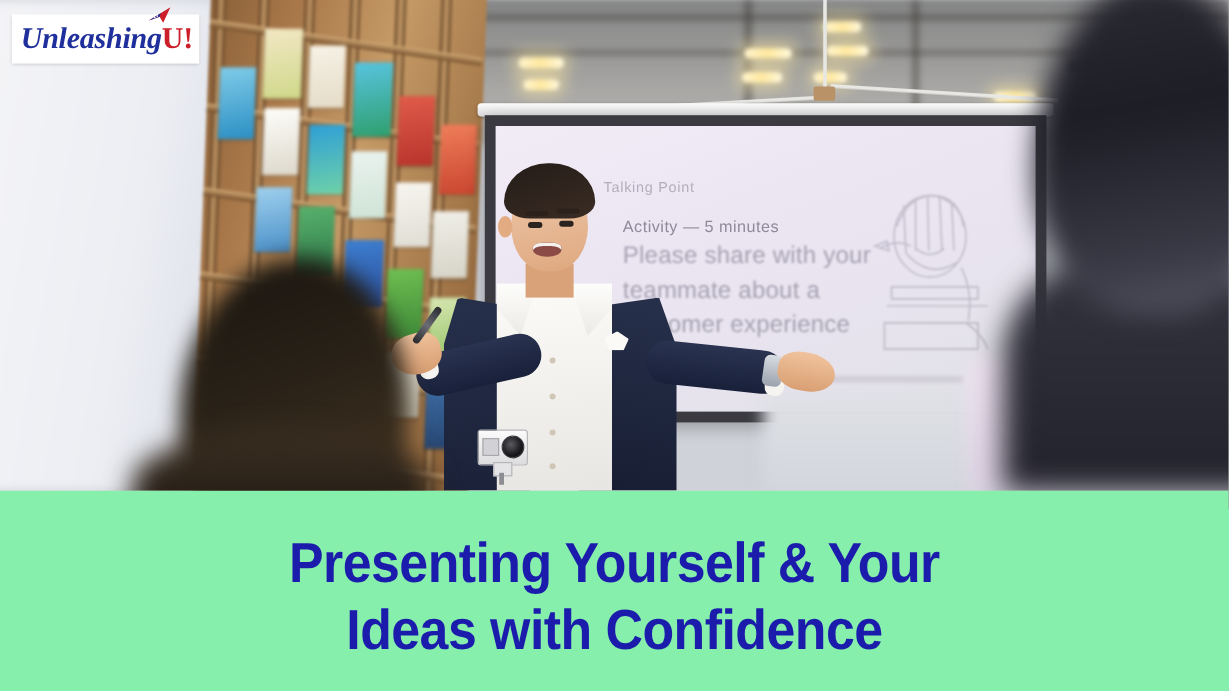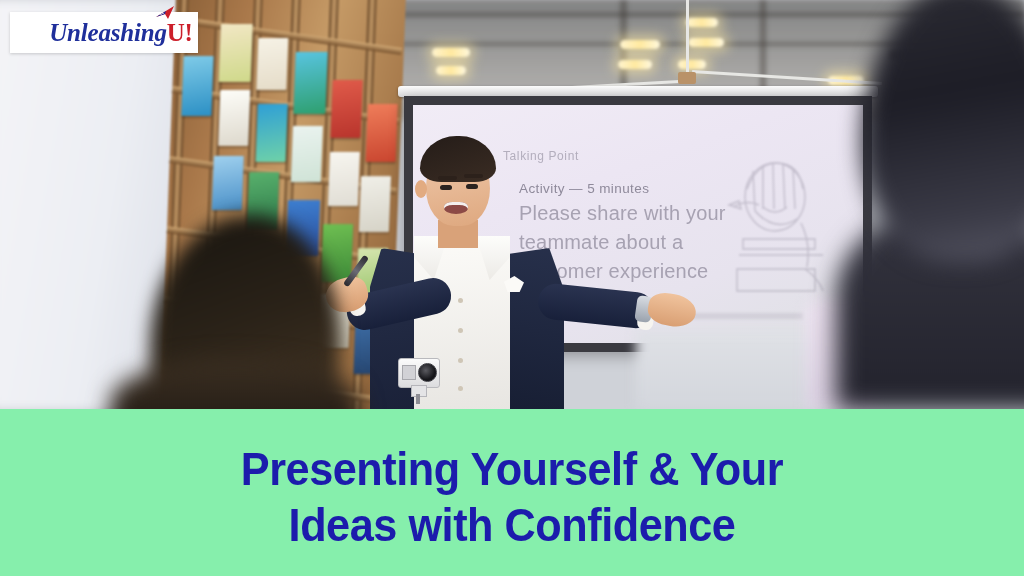--- a/index.html
+++ b/index.html
@@ -266,21 +266,21 @@
   .fg-floor{
     position:absolute;left:636px;top:330px;width:392px;height:80px;
     background:linear-gradient(180deg,#dfe1e6,#d3d6dc);filter:blur(6px);
   }
 
   
   .logo-box{
     position:absolute;left:10px;top:12px;width:156px;height:41px;
     background:#ffffff;
     box-shadow:0 1px 3px rgba(0,0,0,.18);
-    display:flex;align-items:center;justify-content:center;padding-left:32px;
+    display:flex;align-items:center;justify-content:center;
   }
   .logo-text{
     position:relative;
     font-family:"Liberation Serif",serif;
     font-style:italic;font-weight:bold;font-size:25px;
     color:#1f2f9b;letter-spacing:-.2px;white-space:nowrap;
     margin-left:2px;
   }
   .logo-u{
     font-family:"Liberation Serif",serif;

